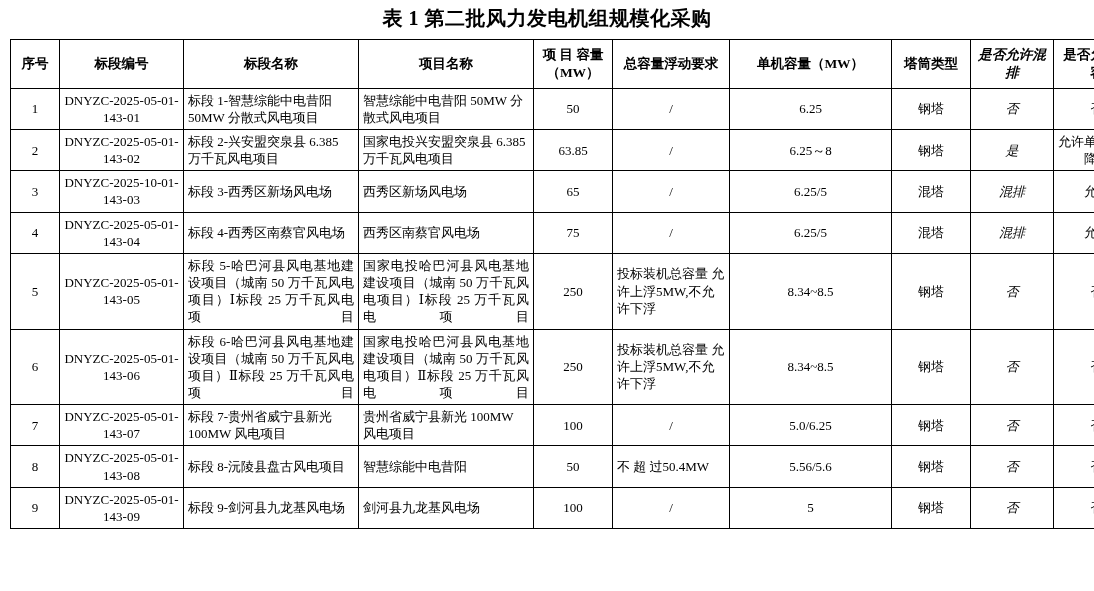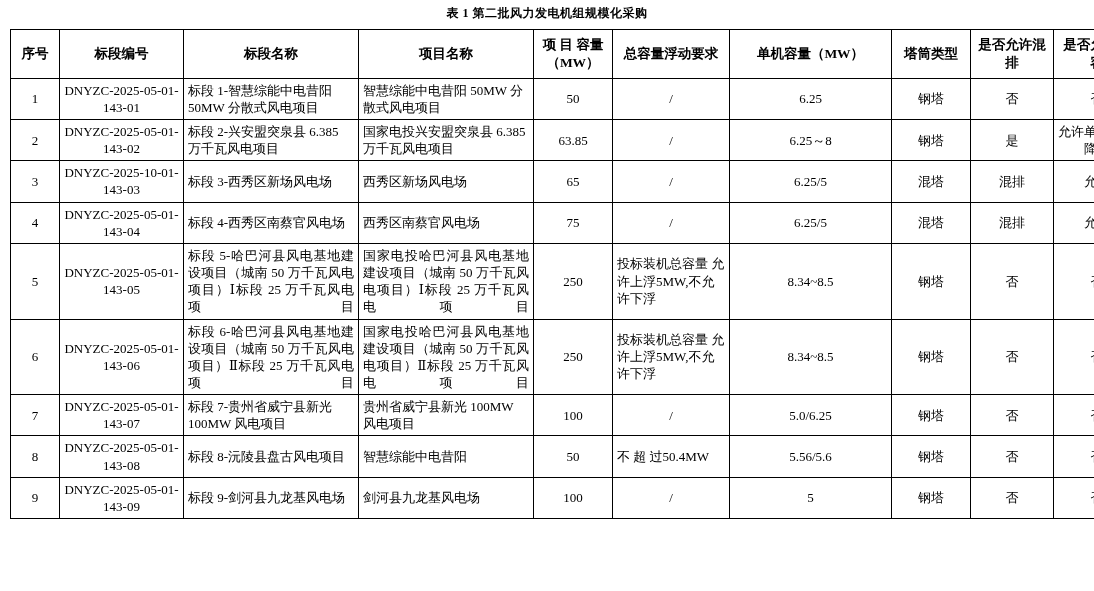--- a/index.html
+++ b/index.html
@@ -15,21 +15,21 @@
     overflow: hidden;
   }
   .page {
     width: 1094px;
     height: 591px;
     position: relative;
     box-sizing: border-box;
   }
   .doc-title {
     text-align: center;
-    font-size: 12px;
+    font-size: 20px;
     font-weight: bold;
     padding-top: 5px;
     padding-bottom: 7px;
     letter-spacing: 0.5px;
   }
   table.data-table {
     border-collapse: collapse;
     margin: 0 10px;
     width: 1074px;
     table-layout: fixed;
@@ -51,21 +51,21 @@
     padding: 6px 3px;
   }
   .c-seq    { width: 42px;  text-align: center; }
   .c-code   { width: 117px; text-align: center; font-family: "Liberation Serif", serif; }
   .c-lotname{ width: 168px; text-align: left; }
   .c-proj   { width: 168px; text-align: left; }
   .c-cap    { width: 72px;  text-align: center; }
   .c-float  { width: 110px; text-align: left; }
   .c-unit   { width: 155px; text-align: center; }
   .c-tower  { width: 72px;  text-align: center; }
-  .c-mix    { width: 76px;  text-align: center; }
+  .c-mix    { width: 76px;  text-align: center; font-style: italic; }
   .c-derate { width: 80px;  text-align: center; }
 
   .justify-cell {
     text-align: justify;
     text-align-last: justify;
   }
   .nowrap-center { text-align: center; }
 </style>
 </head>
 <body>

